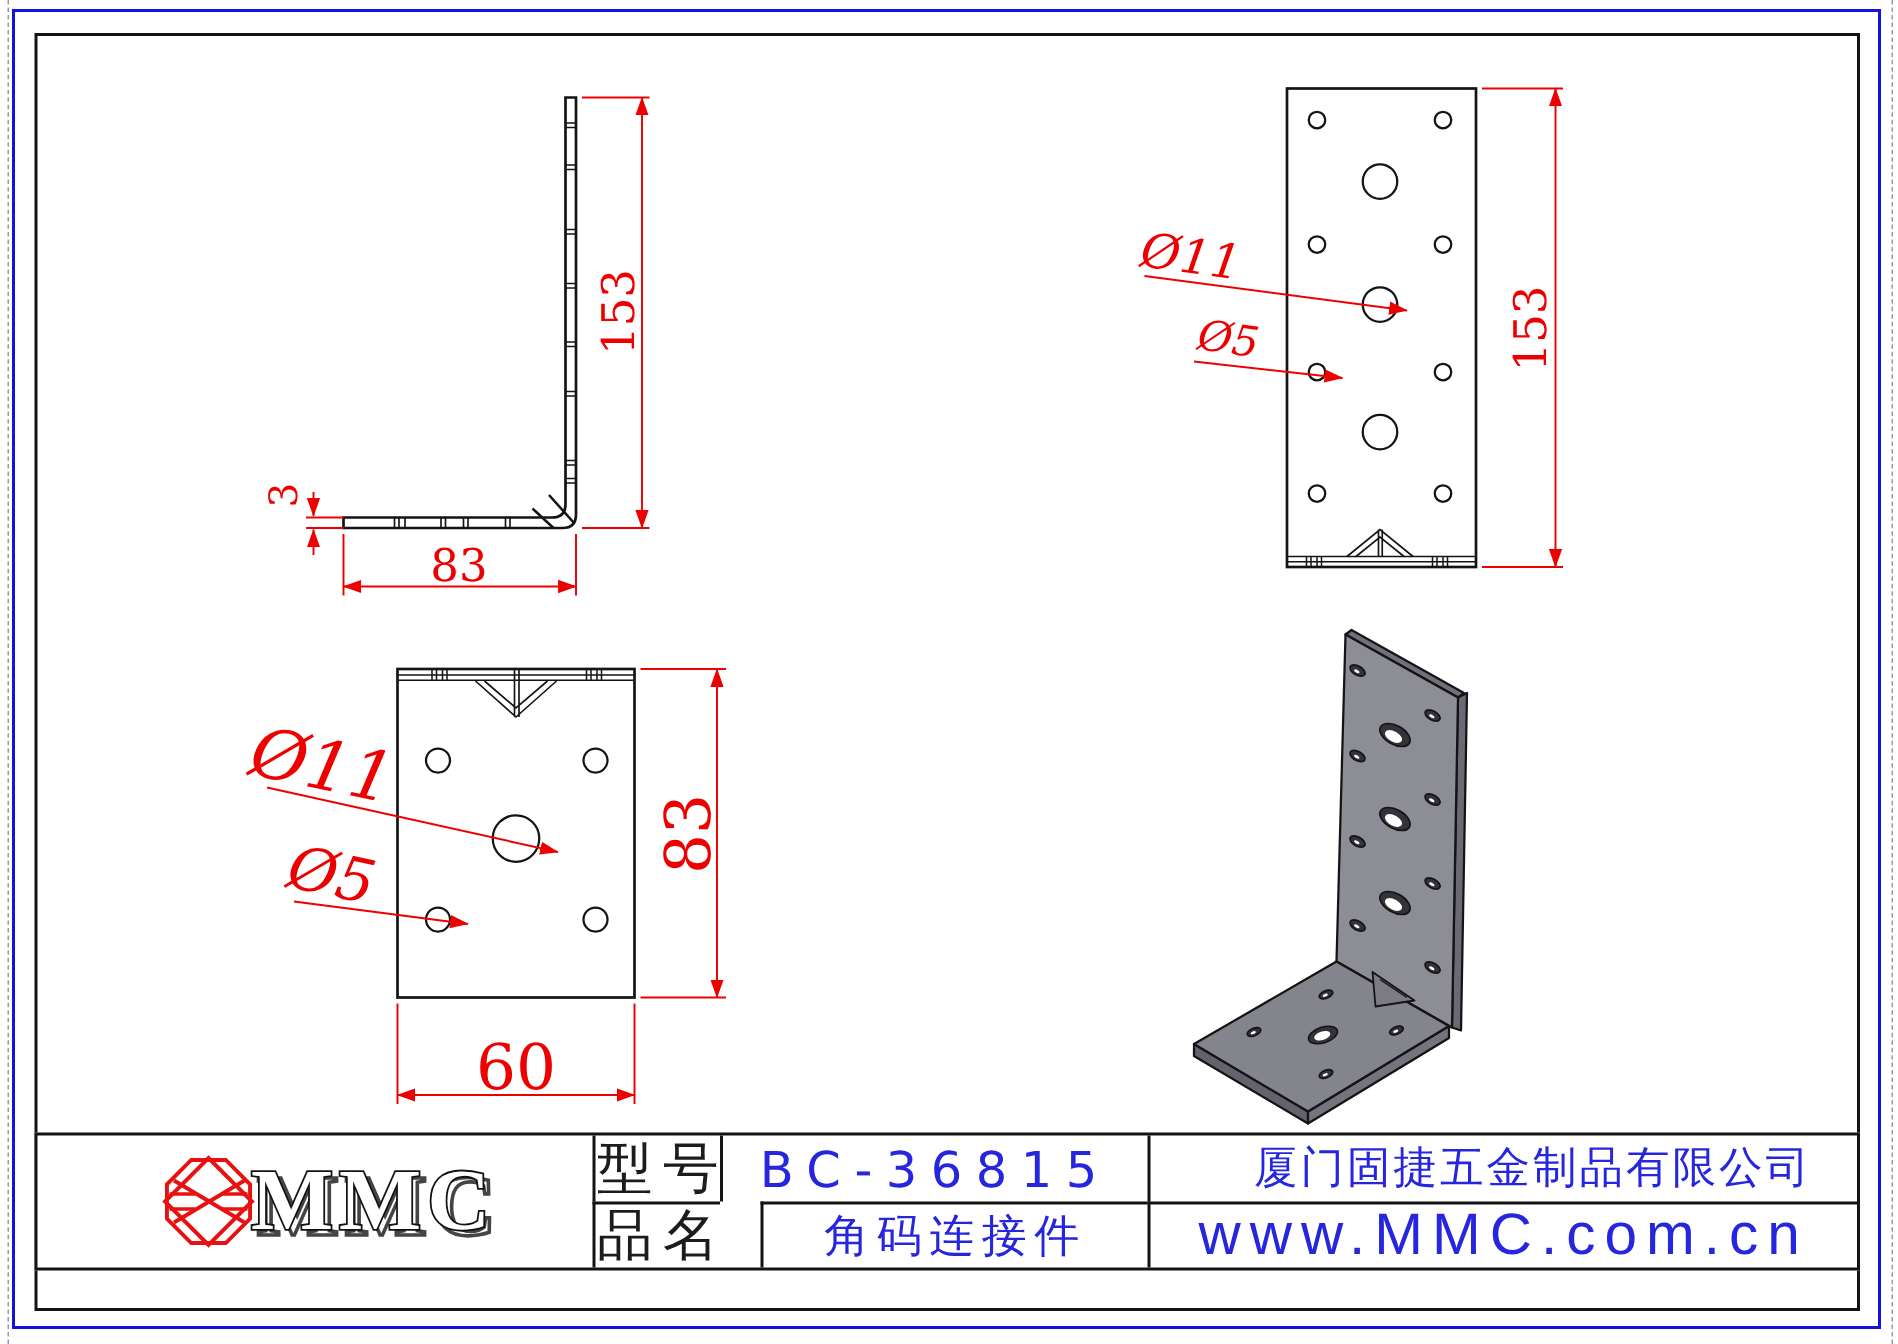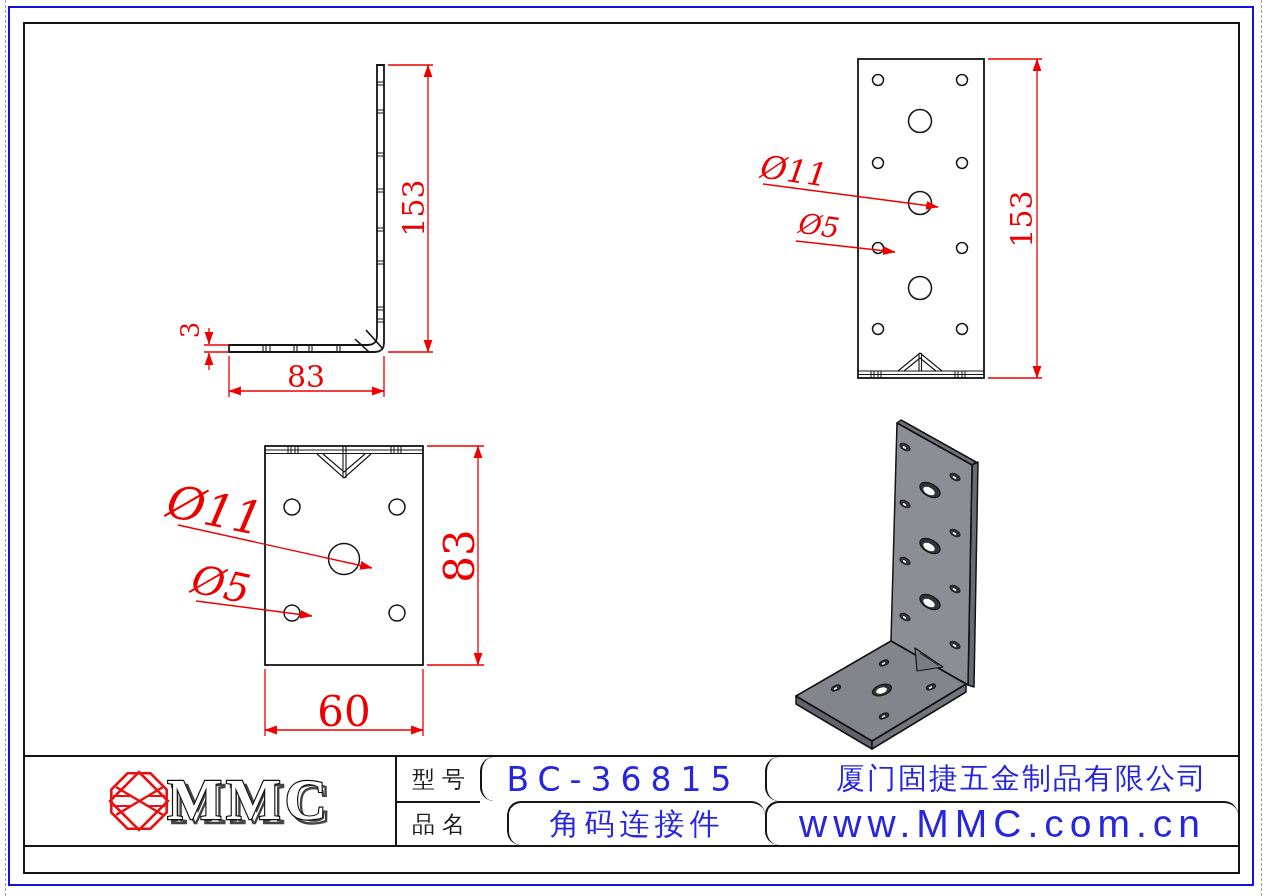--- a/index.html
+++ b/index.html
@@ -16,22 +16,22 @@
 
   
   .titleblock{position:absolute;left:23px;top:755px;width:1217px;height:92px;
     border:2px solid #141414;box-sizing:border-box;background:#fff;
     display:grid;grid-template-columns:370px 85px 285px 1fr;grid-template-rows:1fr 1fr;}
   .tb-cell{display:flex;align-items:center;justify-content:center;box-sizing:border-box;
     overflow:hidden;white-space:nowrap;}
   .logo-cell{grid-row:1/3;}
   .col-border{border-left:2px solid #141414;}
   .row2{border-top:2px solid #141414;}
-  .tb-label{font-size:23px;color:#1c1c1c;letter-spacing:7px;text-indent:7px;text-align:center;}
-  .tb-blue{color:#2626de;border-radius:14px;}
+  .tb-label{font-size:37px;color:#1c1c1c;letter-spacing:7px;text-indent:7px;text-align:center;}
+  .tb-blue{color:#2626de;}
   .model-value{font-size:33px;letter-spacing:9px;font-family:"DejaVu Sans",sans-serif;}
   .name-value{font-size:30px;letter-spacing:5px;margin-left:27px;}
   .company{font-size:29px;letter-spacing:2px;padding-left:39px;}
   .website{font-size:39px;letter-spacing:6px;}
 
   
   .dimtext{fill:#ee0000;font-family:"DejaVu Serif",serif;}
   .holelabel{fill:#ee0000;font-family:"DejaVu Serif",serif;font-style:italic;}
 </style>
 </head>

